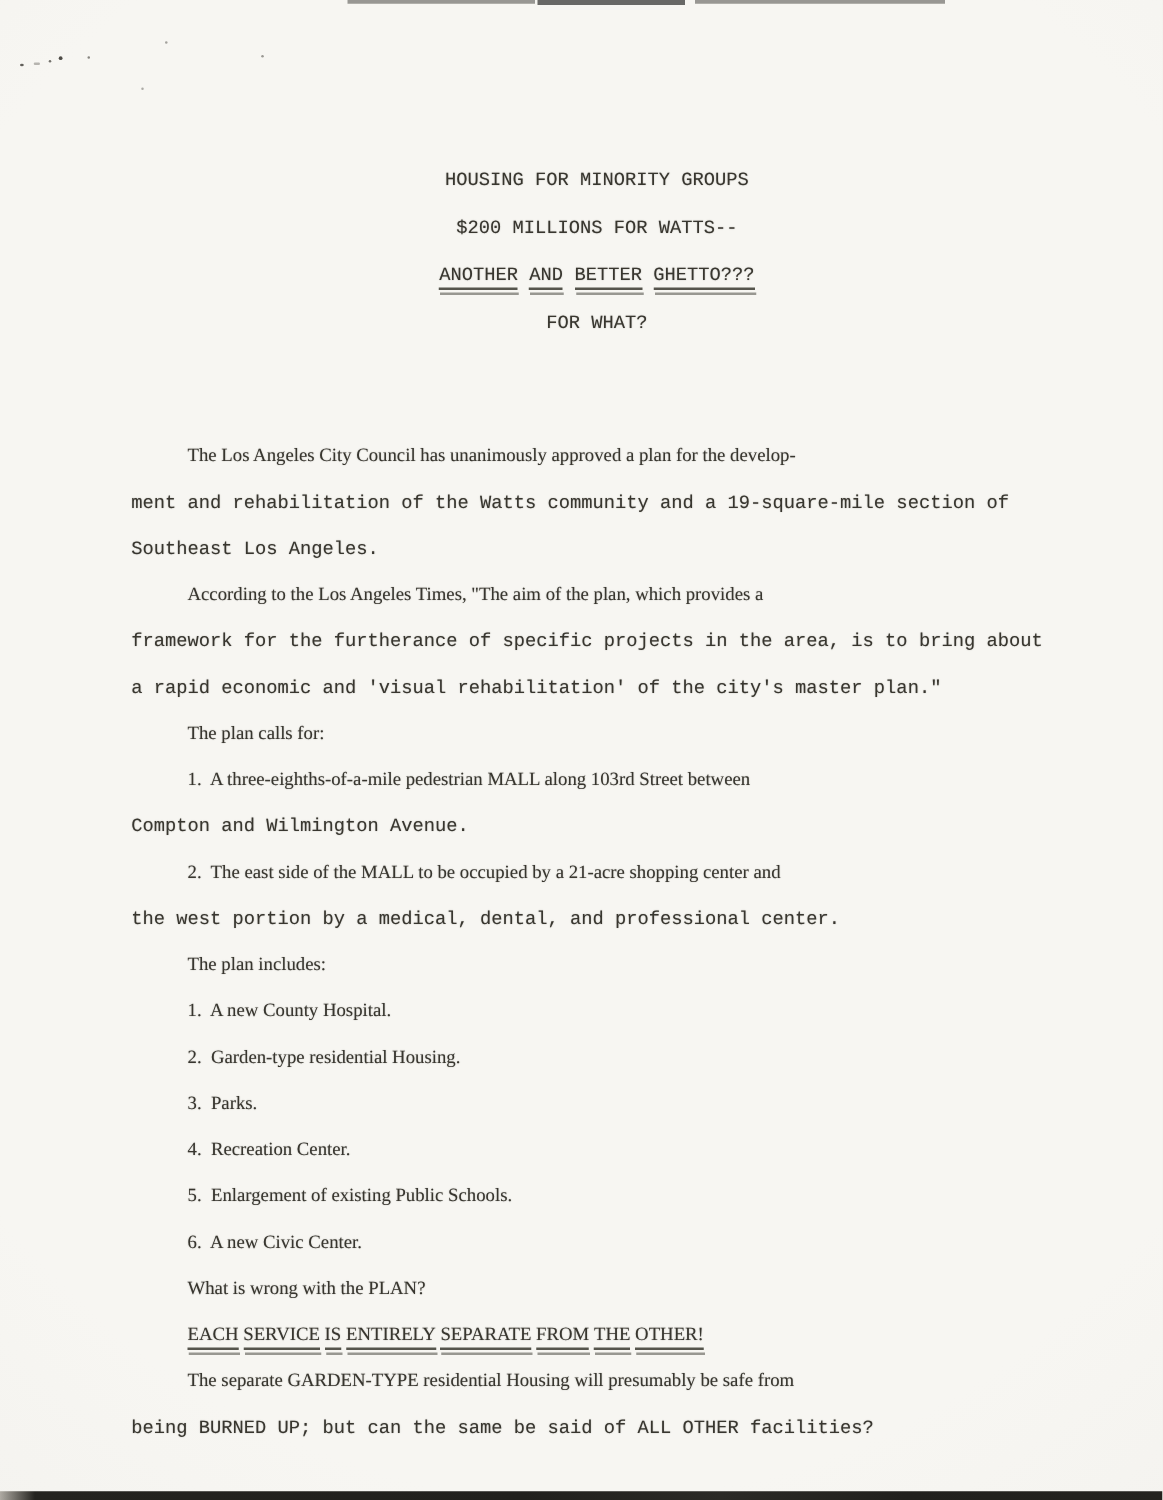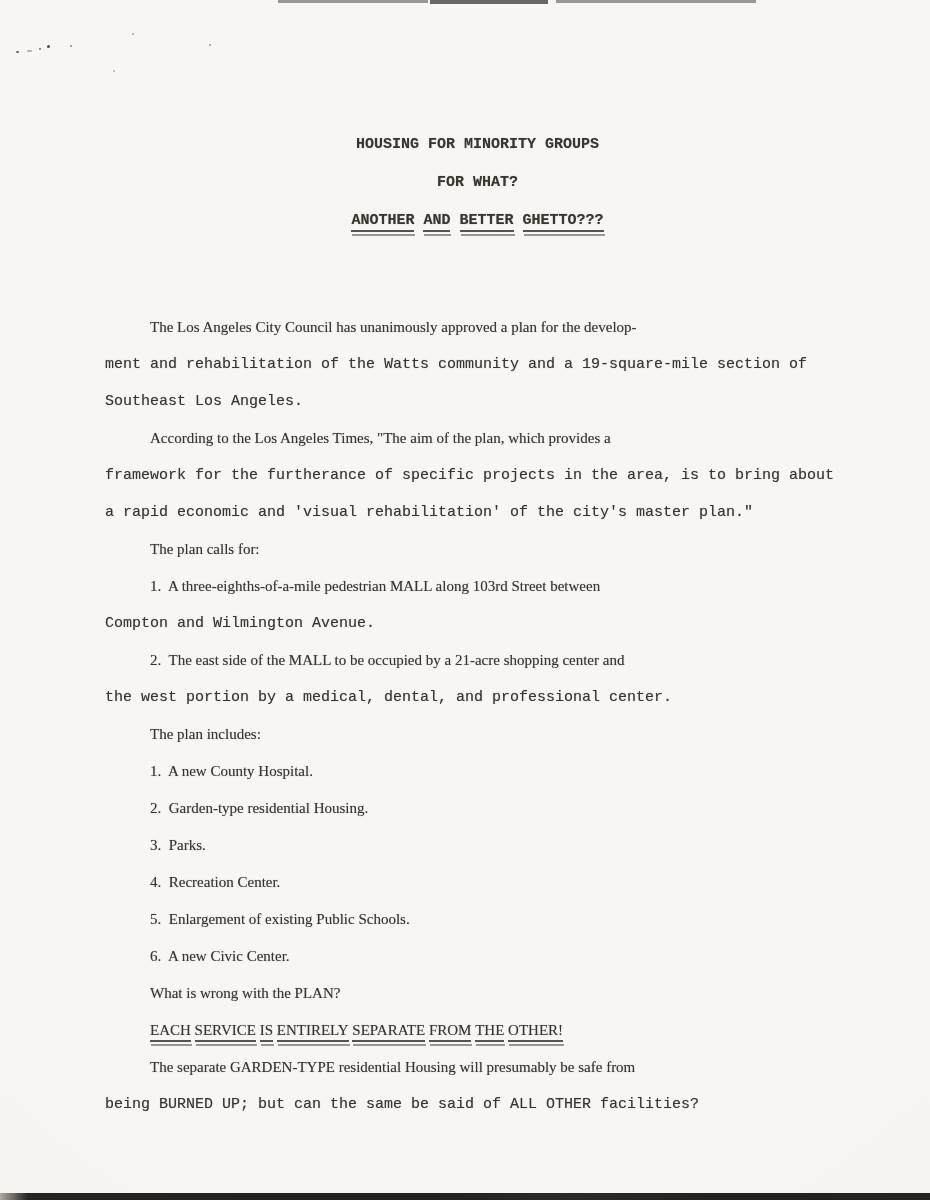--- a/index.html
+++ b/index.html
@@ -38,21 +38,21 @@
   .doc {
     position: absolute;
     left: 105px;
     top: 92px;
     width: 745px;
     color: var(--ink, #38362f);
     font-size: 15px;
     white-space: pre;
     text-shadow: 0 0 1px rgba(56,54,47,0.45);
   }
-  .title-block { margin-bottom: 35px; font-weight: bold; }
+  .title-block { margin-bottom: 35px; }
   .title-block .line { height: 38px; line-height: 38px; text-align: center; }
   .body-block .line { height: 37px; line-height: 37px; }
   .indent { padding-left: 45px; font-family: Liberation Serif, serif; }
   
   .uw { display: inline-block; line-height: 19px; position: relative; }
   .uw::before {
     content: ""; position: absolute; left: 0; right: 0; bottom: -2px;
     height: 2px; background: rgba(58,56,48,0.85);
   }
   .uw::after {
@@ -76,18 +76,18 @@
     <i class="sp" style="left:27px;top:50px;width:5px;height:2px;opacity:.35;border-radius:1px"></i>
     <i class="sp" style="left:39px;top:48px;width:2px;height:2px;opacity:.7"></i>
     <i class="sp" style="left:47px;top:45px;width:3px;height:3px;opacity:.9"></i>
     <i class="sp" style="left:70px;top:45px;width:2px;height:2px;opacity:.6"></i>
     <i class="sp" style="left:113px;top:70px;width:2px;height:2px;opacity:.4"></i>
     <i class="sp" style="left:132px;top:33px;width:2px;height:2px;opacity:.45"></i>
     <i class="sp" style="left:209px;top:44px;width:2px;height:2px;opacity:.5"></i>
   </div>
 
   <div class="doc">
-    <div id="title-block" class="title-block"><div class="line">HOUSING FOR MINORITY GROUPS</div><div class="line">FOR WHAT?</div><div class="line"><span class="uw">ANOTHER</span> <span class="uw">AND</span> <span class="uw">BETTER</span> <span class="uw">GHETTO???</span></div></div>
+    <div id="title-block" class="title-block"><div class="line">HOUSING FOR MINORITY GROUPS</div><div class="line">$200 MILLIONS FOR WATTS--</div><div class="line"><span class="uw">ANOTHER</span> <span class="uw">AND</span> <span class="uw">BETTER</span> <span class="uw">GHETTO???</span></div><div class="line">FOR WHAT?</div></div>
     <div id="body-block" class="body-block"><div class="line indent">The Los Angeles City Council has unanimously approved a plan for the develop-</div><div class="line">ment and rehabilitation of the Watts community and a 19-square-mile section of</div><div class="line">Southeast Los Angeles.</div><div class="line indent">According to the Los Angeles Times, "The aim of the plan, which provides a</div><div class="line">framework for the furtherance of specific projects in the area, is to bring about</div><div class="line">a rapid economic and 'visual rehabilitation' of the city's master plan."</div><div class="line indent">The plan calls for:</div><div class="line indent">1.  A three-eighths-of-a-mile pedestrian MALL along 103rd Street between</div><div class="line">Compton and Wilmington Avenue.</div><div class="line indent">2.  The east side of the MALL to be occupied by a 21-acre shopping center and</div><div class="line">the west portion by a medical, dental, and professional center.</div><div class="line indent">The plan includes:</div><div class="line indent">1.  A new County Hospital.</div><div class="line indent">2.  Garden-type residential Housing.</div><div class="line indent">3.  Parks.</div><div class="line indent">4.  Recreation Center.</div><div class="line indent">5.  Enlargement of existing Public Schools.</div><div class="line indent">6.  A new Civic Center.</div><div class="line indent">What is wrong with the PLAN?</div><div class="line indent"><span class="uw">EACH</span> <span class="uw">SERVICE</span> <span class="uw">IS</span> <span class="uw">ENTIRELY</span> <span class="uw">SEPARATE</span> <span class="uw">FROM</span> <span class="uw">THE</span> <span class="uw">OTHER!</span></div><div class="line indent">The separate GARDEN-TYPE residential Housing will presumably be safe from</div><div class="line">being BURNED UP; but can the same be said of ALL OTHER facilities?</div></div>
   </div>
 
   <div class="edge-bottom"></div>
 </div>
 
 </body></html>

